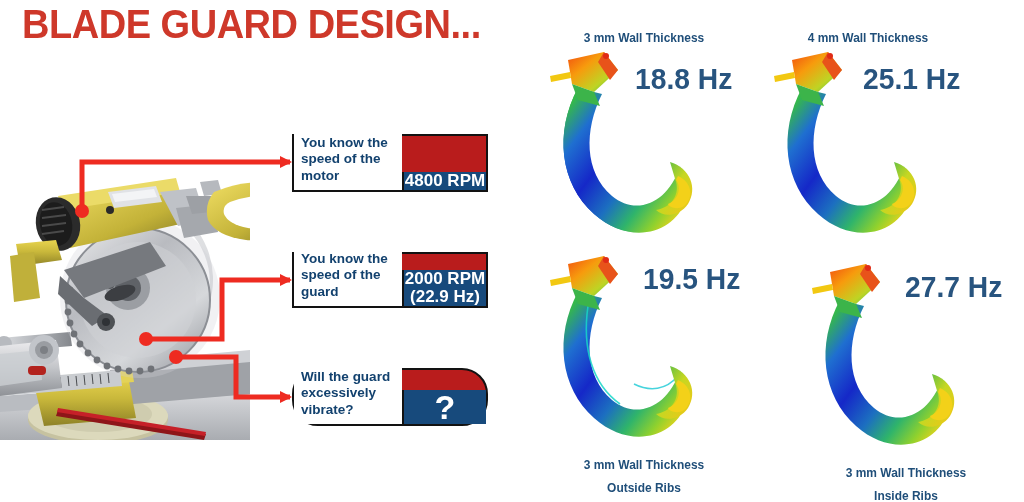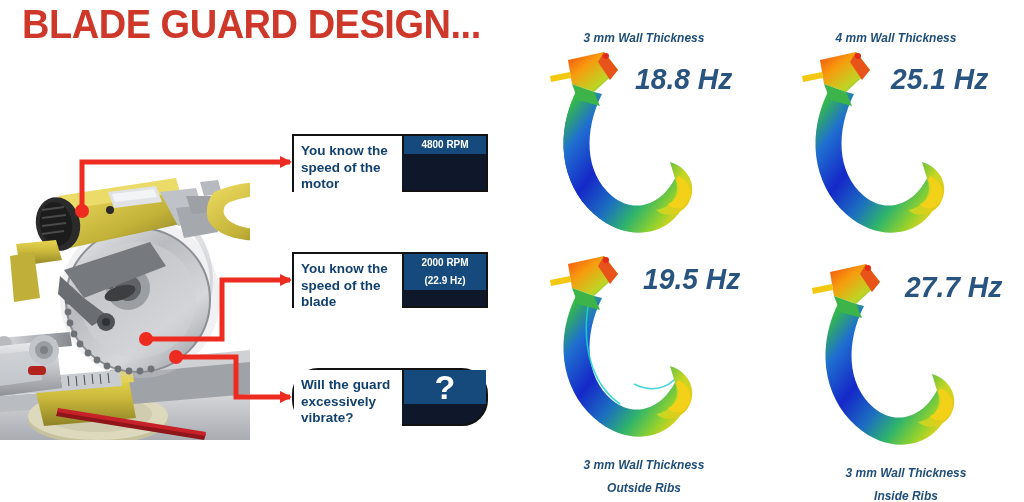--- a/index.html
+++ b/index.html
@@ -17,59 +17,59 @@
 
   
   .saw-wrap{position:absolute;left:0;top:148px;width:250px;height:292px;}
   .saw-wrap svg{display:block;}
 
   
   .leaders{position:absolute;left:0;top:0;width:520px;height:502px;pointer-events:none;}
 
   
   .callout{
-    position:absolute;display:flex;align-items:flex-start;
-    border:2px solid #121212;background:#0f172a;box-sizing:border-box;
+    position:absolute;display:flex;align-items:flex-end;
+    border:2px solid #121212;background:#b91c1c;box-sizing:border-box;
   }
   .callout .q{
     flex:0 0 108px;background:#ffffff;color:#12416E;
     font-weight:bold;font-size:13.5px;line-height:16.5px;
     padding:7px 0 6px 7px;box-sizing:border-box;
     display:flex;align-items:center;
   }
   .callout .a{
     flex:1 1 auto;background:#174A7C;color:#ffffff;
-    font-weight:bold;font-size:10px;line-height:18px;
+    font-weight:bold;font-size:17px;line-height:18px;
     display:flex;align-items:center;justify-content:center;text-align:center;
     border-left:2px solid #121212;
   }
   .callout .a.big{font-size:34px;font-weight:bold;line-height:34px;}
   #callout-1{left:292px;top:134px;width:196px;height:58px;}
   #callout-2{left:292px;top:252px;width:196px;height:56px;}
   #callout-3{left:292px;top:368px;width:196px;height:58px;border-radius:26px;}
 
   
-  .fea{position:absolute;font-style:italic;}
+  .fea{position:absolute;}
   .fea .cap{
     position:absolute;width:100%;text-align:center;
     font-family:"Liberation Sans Narrow","Liberation Sans",sans-serif;
     font-weight:bold;font-size:13px;color:#1F4E79;white-space:nowrap;
     transform:scaleX(0.92);
   }
   .fea .freq{
     position:absolute;
     font-family:"Liberation Sans Narrow","Liberation Sans",sans-serif;
     font-weight:bold;font-size:30px;color:#28547F;white-space:nowrap;
     transform:scaleX(0.94);
   }
   .fea .plot{position:absolute;}
   .fea .plot svg{display:block;}
 
   #fea-1{left:528px;top:30px;width:232px;height:230px;}
-  #fea-2{left:780px;top:30px;width:232px;height:230px;}
+  #fea-2{left:752px;top:30px;width:232px;height:230px;}
   #fea-3{left:528px;top:252px;width:232px;height:244px;}
   #fea-4{left:790px;top:260px;width:232px;height:244px;}
 
   .cap-top{top:0px;left:0;}
   .cap-bot1{top:205px;left:0;}
   .cap-bot2{top:228px;left:0;}
   .freq-1{left:104px;top:32px;}
   .freq-2{left:108px;top:32px;}
   .freq-3{left:112px;top:10px;}
   .freq-4{left:112px;top:10px;}
@@ -256,21 +256,21 @@
       <polygon points="292,397 280,391 280,403" fill="#EE2B21"></polygon>
     </g>
   </svg>
 
   <div class="callout" id="callout-1">
     <div class="q">You know the speed of the motor</div>
     <div class="a">4800 RPM</div>
   </div>
 
   <div class="callout" id="callout-2">
-    <div class="q">You know the speed of the blade</div>
+    <div class="q">You know the speed of the guard</div>
     <div class="a">
       <span>
         <span>2000 RPM</span><br>
         <span>(22.9 Hz)</span>
       </span>
     </div>
   </div>
 
   <div class="callout" id="callout-3">
     <div class="q">Will the guard excessively vibrate?</div>

